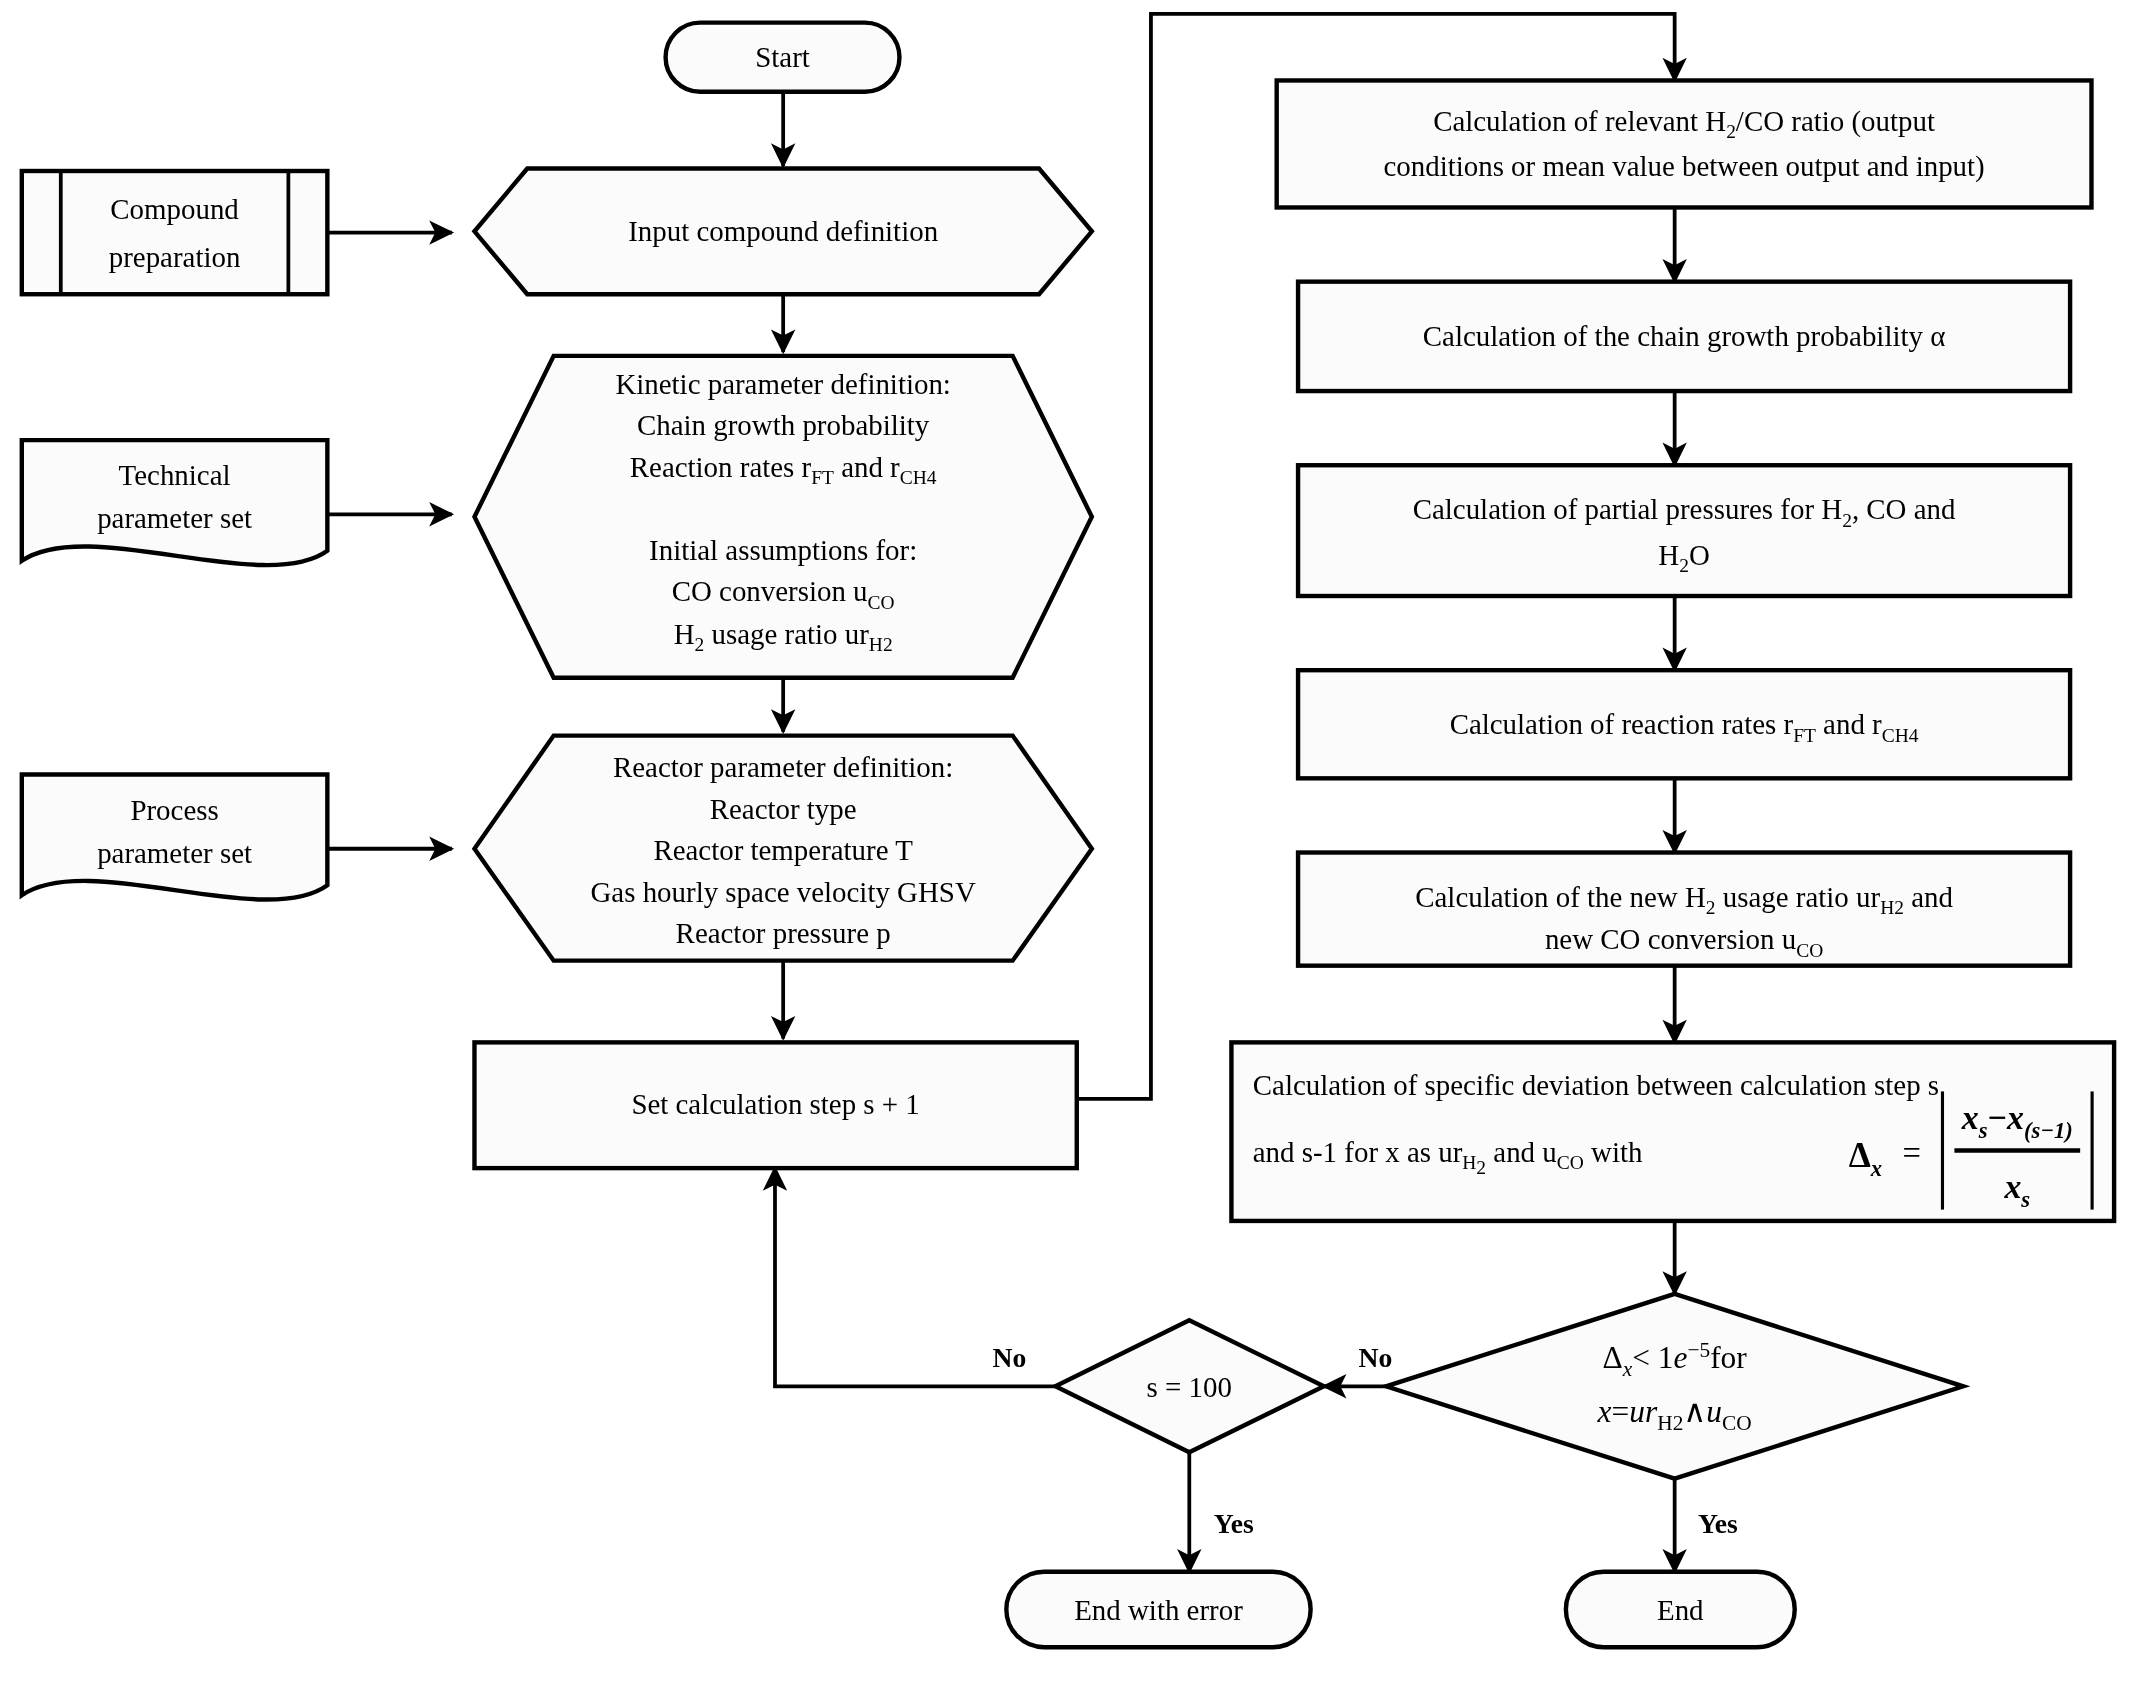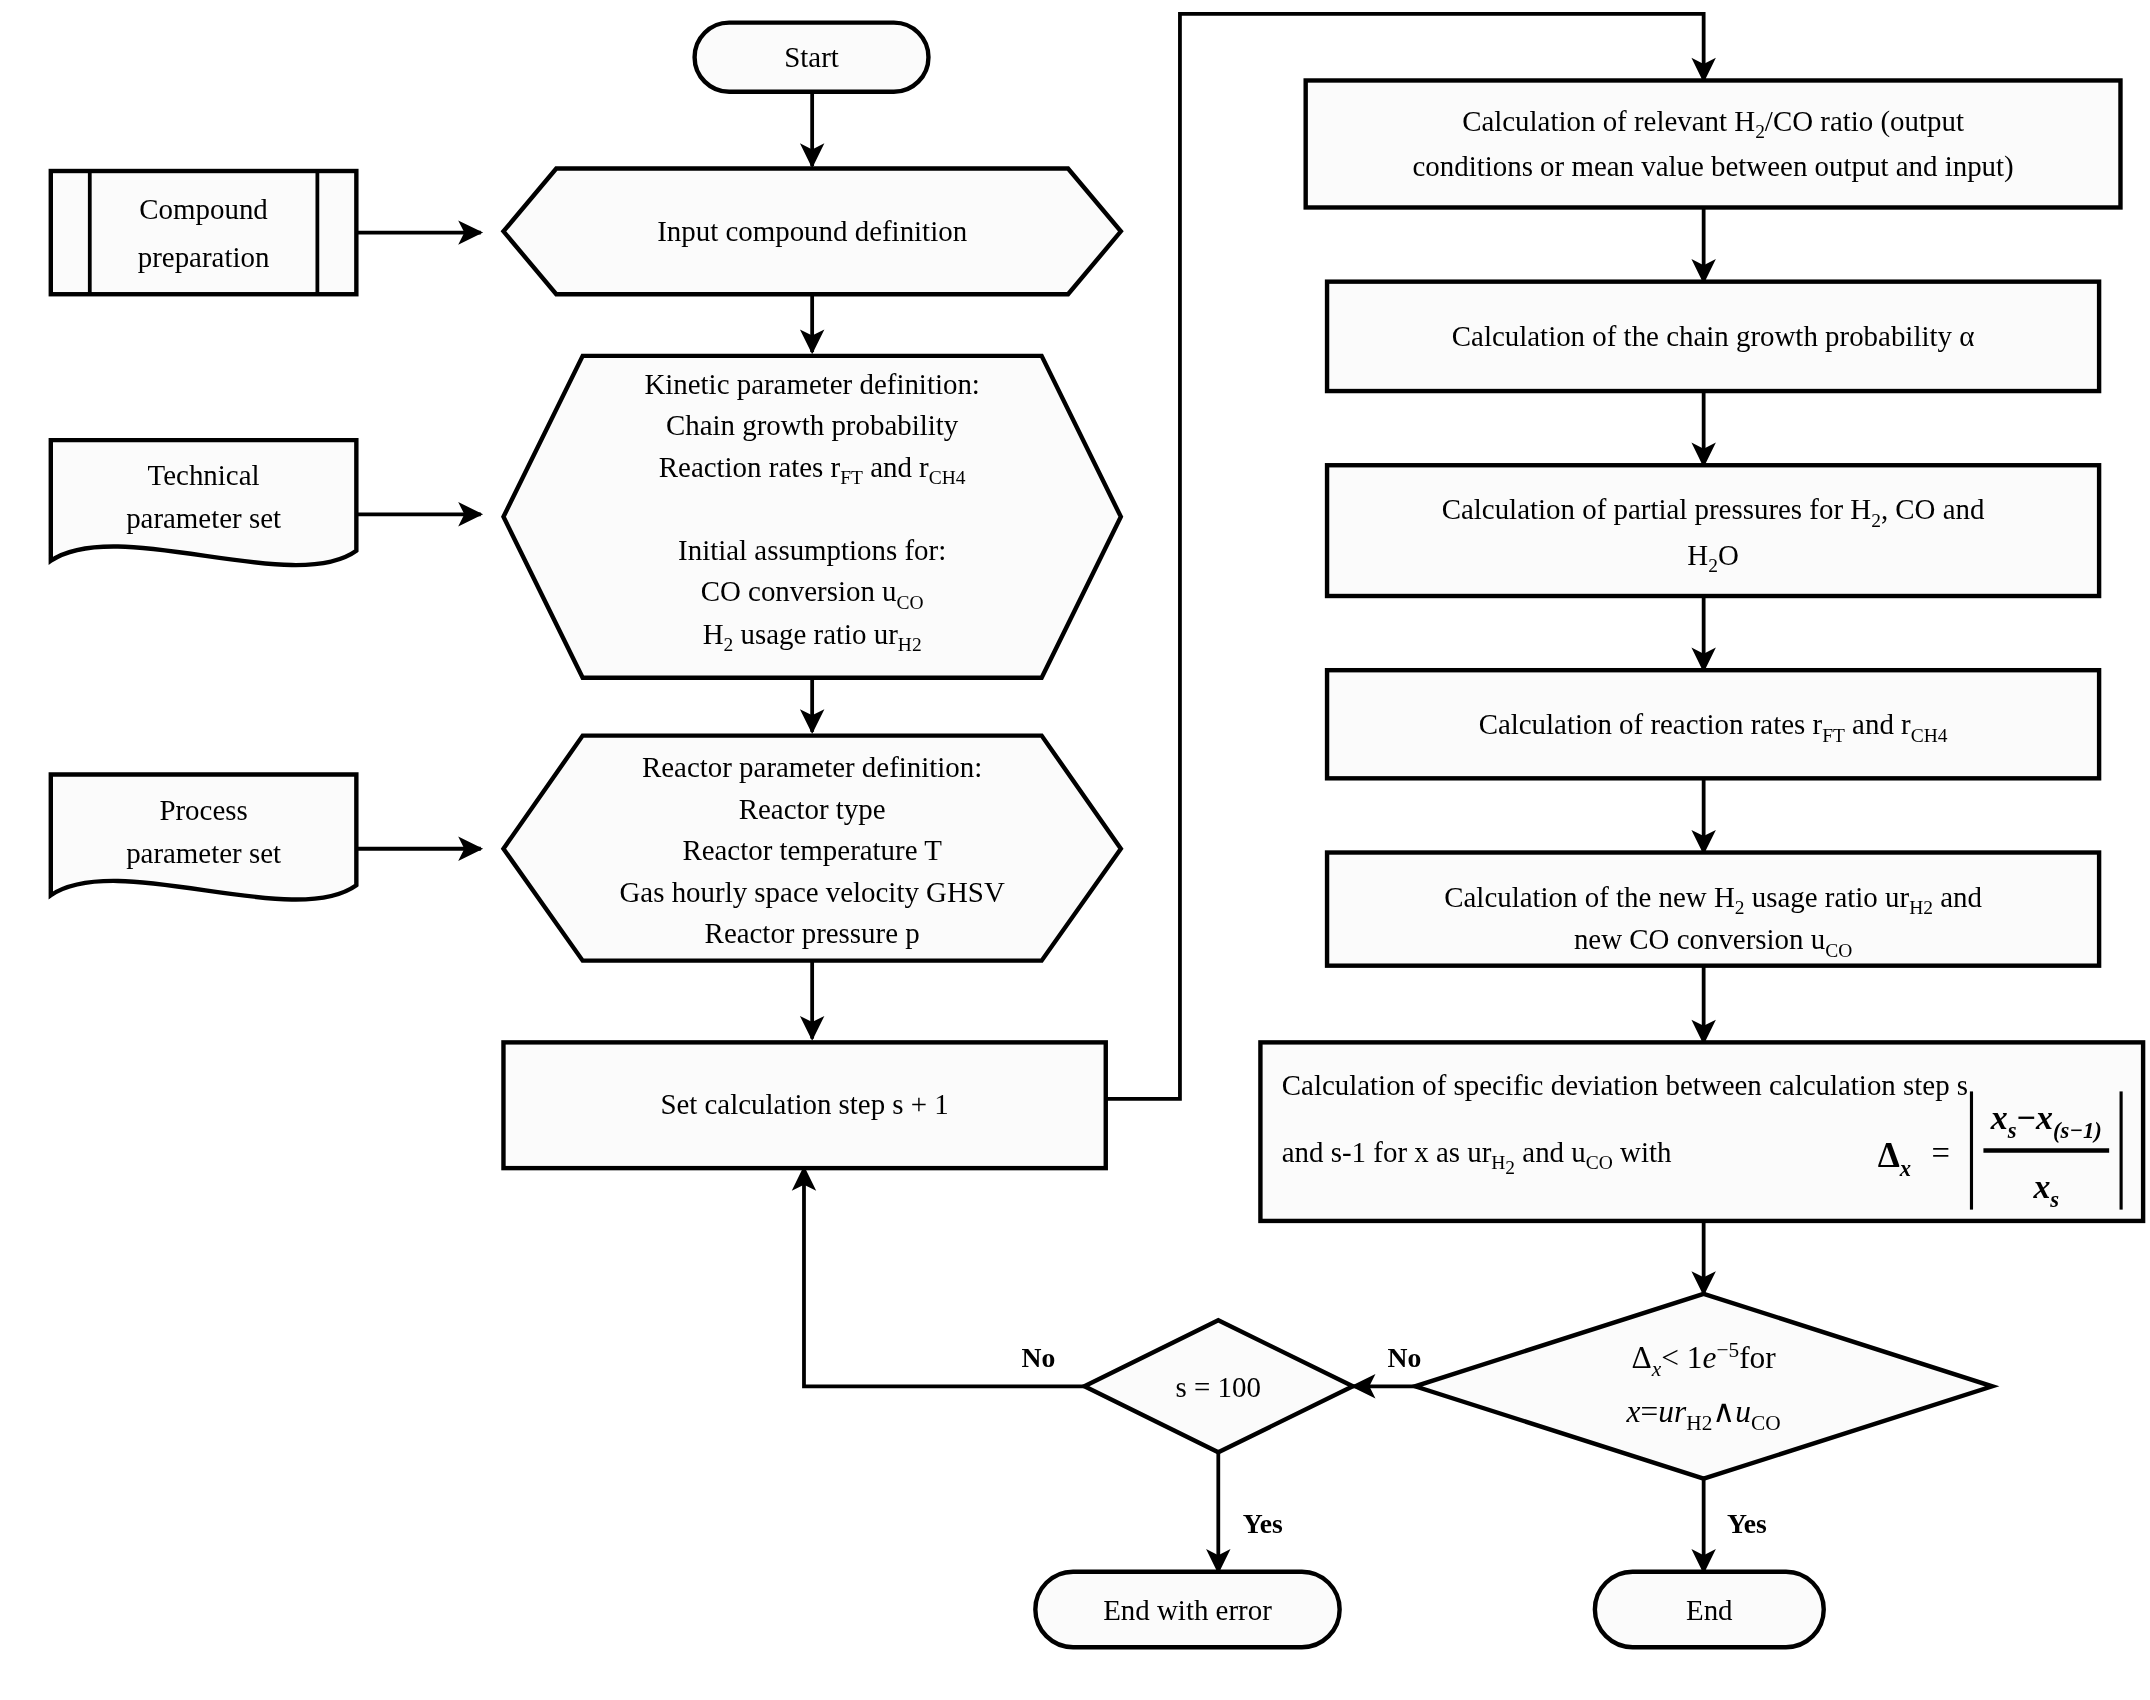--- a/index.html
+++ b/index.html
@@ -1,18 +1,18 @@
 <!DOCTYPE html>
 <html style="font-size:10px"><head>
 <meta charset="utf-8">
 <style>
   html,body{margin:0;padding:0;background:#ffffff;}
   body{width:2151px;height:1700px;overflow:hidden;
        font-family:"Liberation Serif","DejaVu Serif",serif;color:#000;}
-  #stage{position:relative;width:2050px;height:1700px;background:#fff;margin-left:29px;}
+  #stage{position:relative;width:2050px;height:1700px;background:#fff;}
   svg{display:block;}
   .shape{fill:#fbfbfb;stroke:#000;}
   .thk{stroke-width:7;}
   .conn{fill:none;stroke:#000;stroke-width:6;}
   .lbl{font-family:"Liberation Serif","DejaVu Serif",serif;fill:#000;}
   .t46{font-size:46px;}
   .sub{font-size:31px;}
   .ital{font-style:italic;}
   .bold{font-weight:bold;}
   .yn{font-size:44px;font-weight:bold;}

